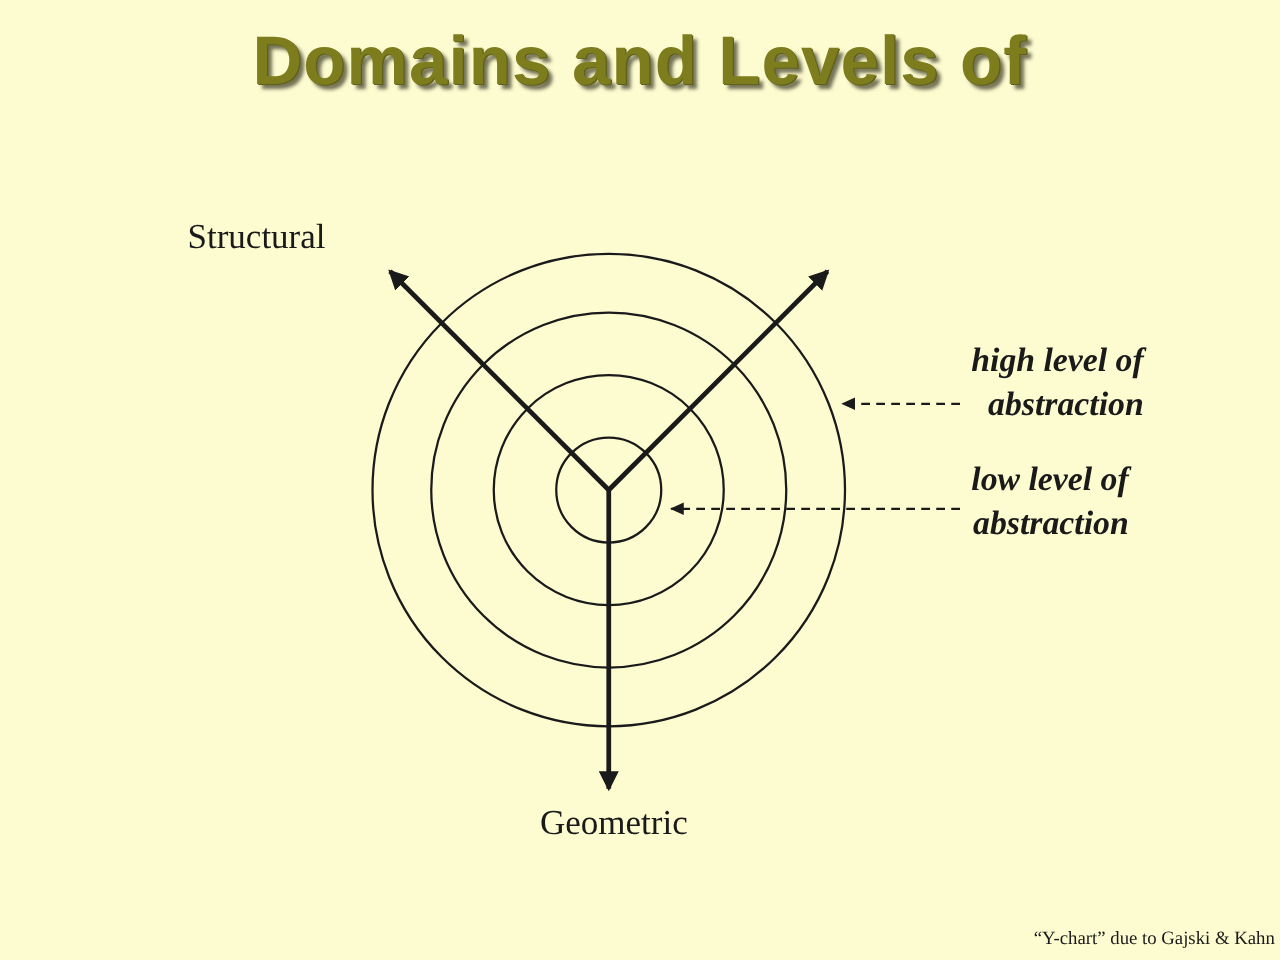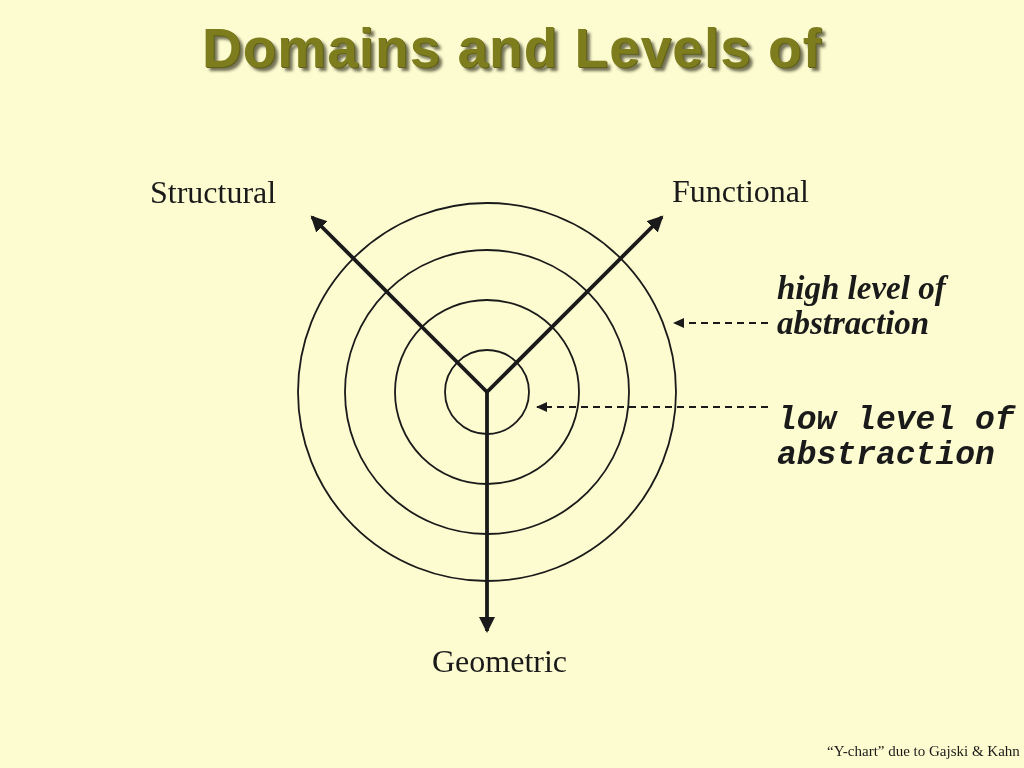--- a/index.html
+++ b/index.html
@@ -32,38 +32,39 @@
     letter-spacing: 1px;
     color: var(--title-fill);
     text-shadow: 1px 1px 0 #60601a, 4px 4px 3px rgba(70,70,45,0.75);
   }
   .ychart-svg {
     position: absolute;
     left: 0; top: 0;
   }
   .axis-label {
     position: absolute;
-    font-size: 32px;
+    font-size: 28px;
     line-height: 1;
     white-space: nowrap;
   }
   .axis-label.structural { left: 150px; top: 176px; }
   .axis-label.functional { left: 672px; top: 175px; }
   .axis-label.geometric  { left: 432px; top: 645px; }
   .annotation {
     position: absolute;
     left: 777px;
-    font-size: 33px;
+    font-size: 27px;
     line-height: 35px;
     font-weight: 700;
     font-style: italic;
     white-space: nowrap;
+    text-align: right;
   }
   .annotation.high { top: 271px; }
-  .annotation.low  { top: 403px; font-family: Liberation Mono, monospace; }
+  .annotation.low  { top: 366px; }
   .caption {
     position: absolute;
     left: 827px; top: 743px;
     font-size: 15px;
     line-height: 1.1;
     white-space: nowrap;
   }
 </style>
 </head>
 <body>
@@ -92,21 +93,20 @@
       <line x1="487" y1="392" x2="312" y2="217" stroke-width="3.8" marker-end="url(#arrowBig)"></line>
       <line x1="487" y1="392" x2="662" y2="217" stroke-width="3.8" marker-end="url(#arrowBig)"></line>
       <line x1="487" y1="392" x2="487" y2="631" stroke-width="3.8" marker-end="url(#arrowBig)"></line>
 
       <line x1="768" y1="323" x2="674" y2="323" stroke-width="1.8" stroke-dasharray="7 5" marker-end="url(#arrowSmall)"></line>
       <line x1="768" y1="407" x2="537" y2="407" stroke-width="1.8" stroke-dasharray="7 5" marker-end="url(#arrowSmall)"></line>
     </g>
   </svg>
 
   <div class="axis-label structural">Structural</div>
-  <div class="axis-label functional">Functional</div>
   <div class="axis-label geometric">Geometric</div>
 
   <div class="annotation high">
     <div>high level of</div>
     <div>abstraction</div>
   </div>
   <div class="annotation low">
     <div>low level of</div>
     <div>abstraction</div>
   </div>

